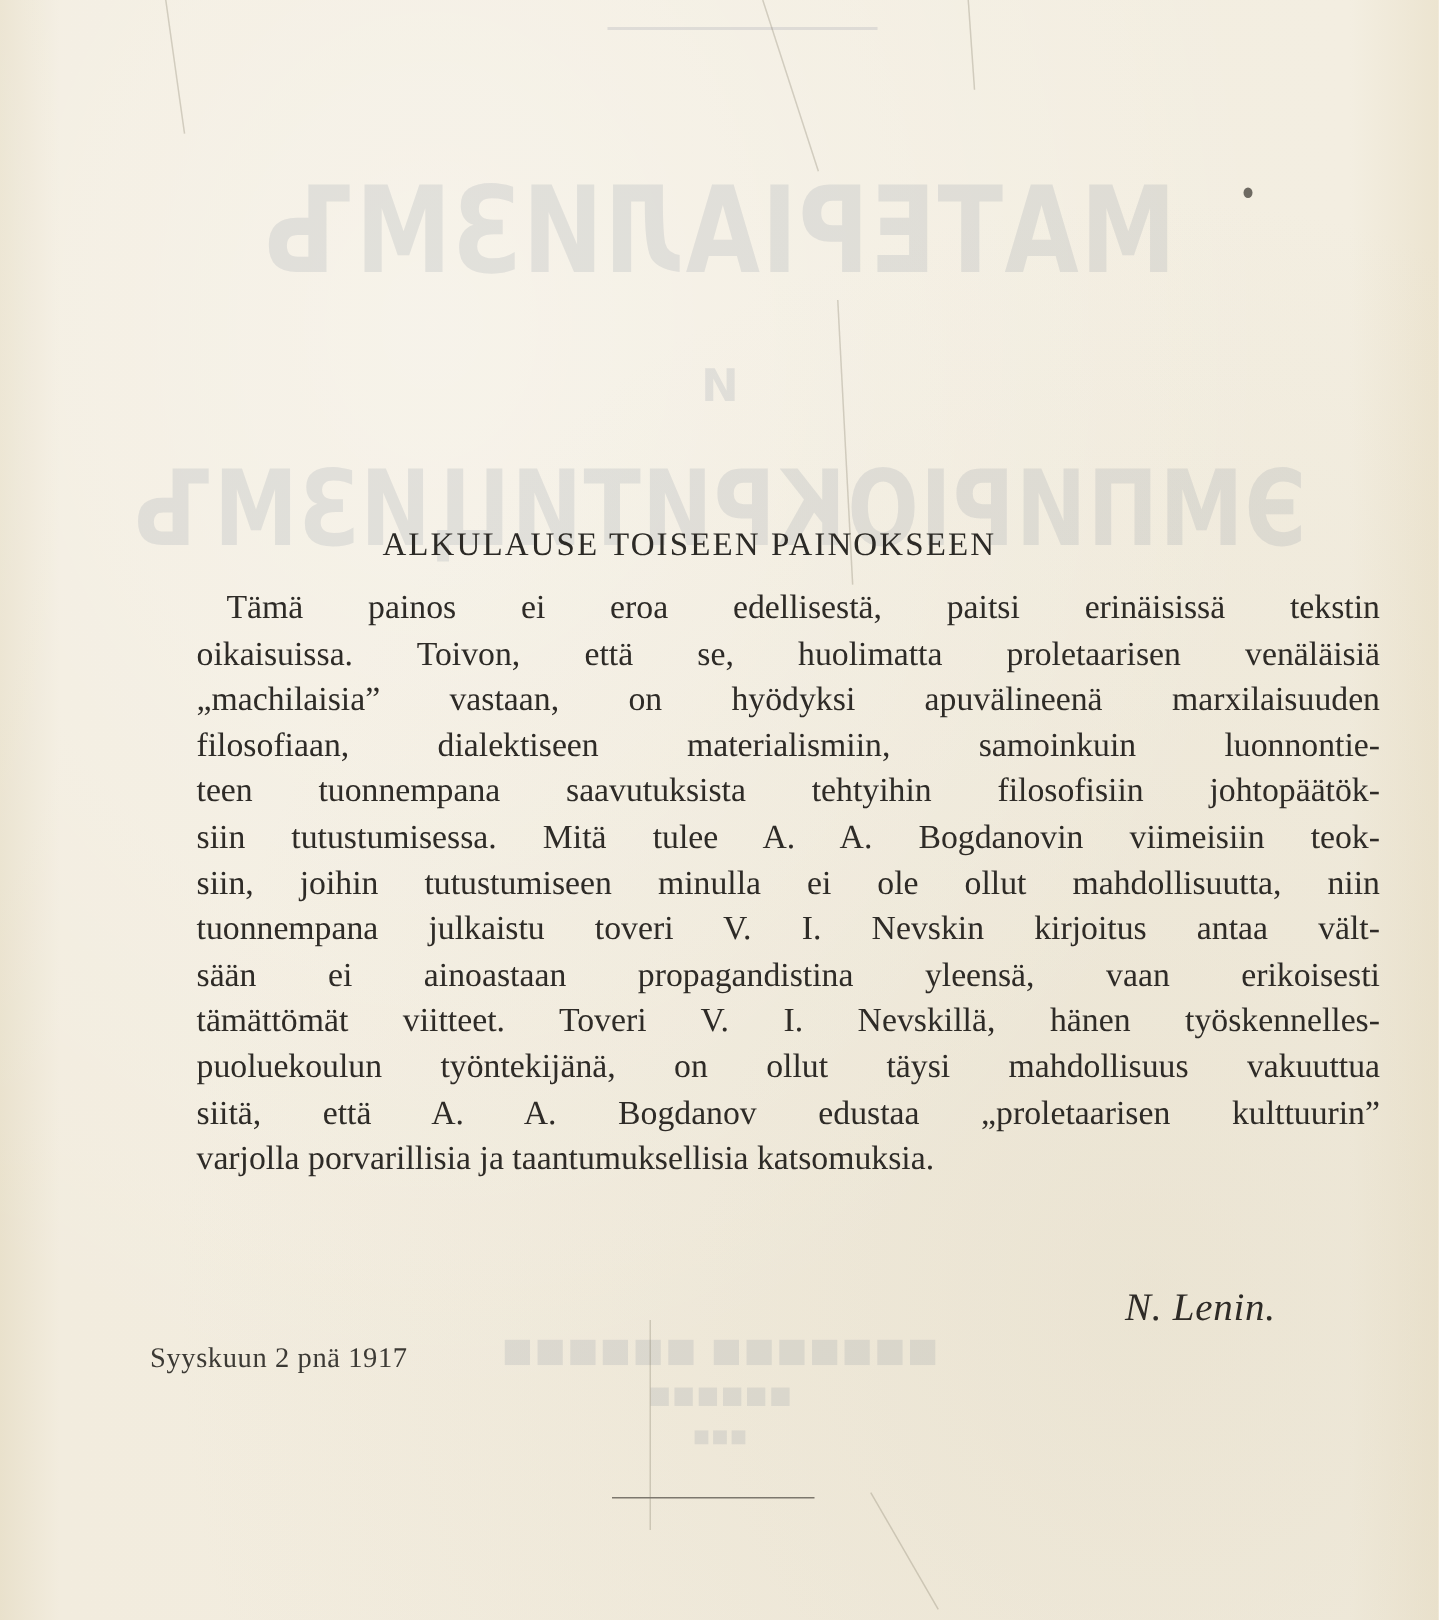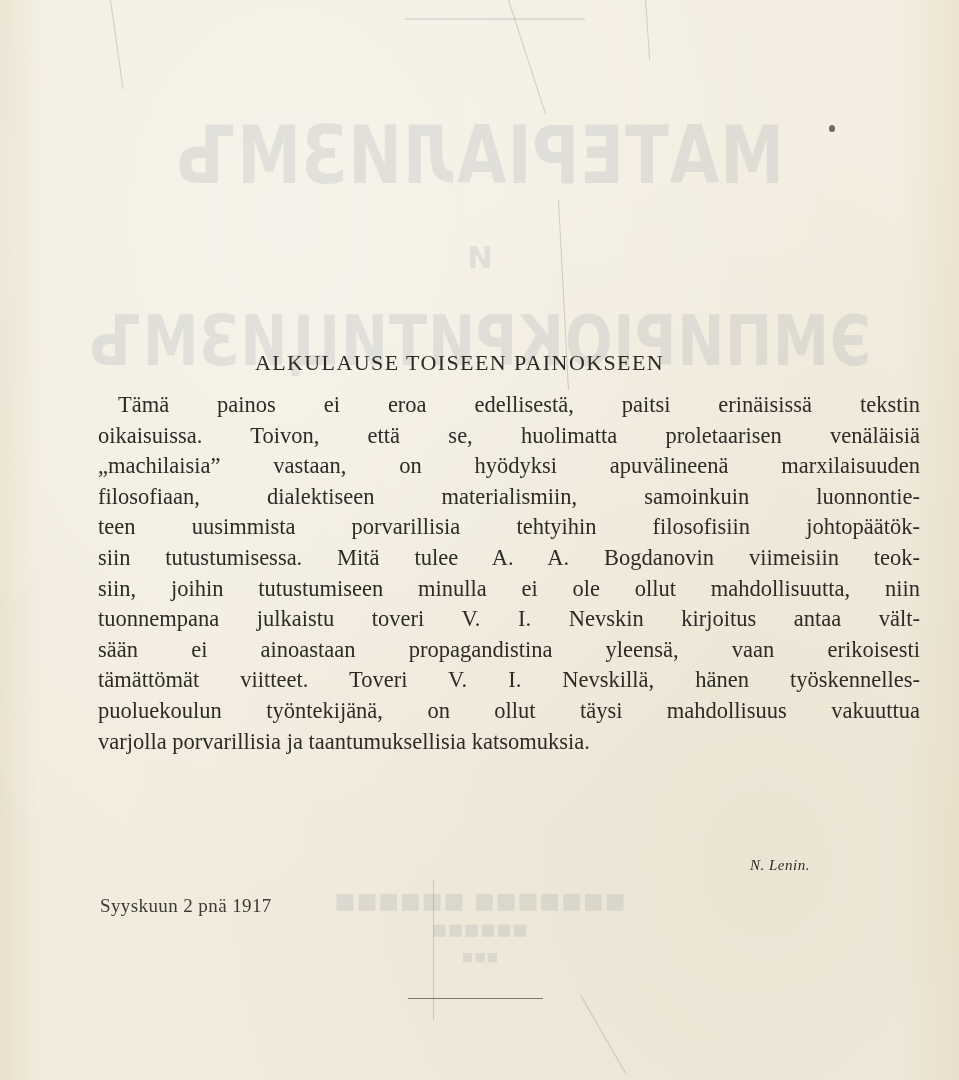--- a/index.html
+++ b/index.html
@@ -81,29 +81,30 @@
       color: #2e2b27;
       font-size: 22.5px;
       line-height: 30.6px;
     }
     .line {
       display: block;
       white-space: nowrap;
       text-align: justify;
       text-align-last: justify;
       height: 30.6px;
+      margin-left: 33px;
     }
     .line.first { padding-left: 20px; }
     .line.last { text-align-last: left; }
     .signature {
       position: absolute;
       left: 750px;
       top: 857px;
       font-style: italic;
-      font-size: 15px;
+      font-size: 26px;
       color: #2e2b27;
       letter-spacing: 0.5px;
     }
     .date {
       position: absolute;
       left: 100px;
       top: 895px;
       font-size: 19px;
       color: #3c3a35;
       letter-spacing: 0.4px;
@@ -131,27 +132,28 @@
 
   <div class="dot" style="left:829px;top:125px;"></div>
 
   <div class="heading">ALKULAUSE TOISEEN PAINOKSEEN</div>
 
   <div class="text">
     <span class="line first">Tämä painos ei eroa edellisestä, paitsi erinäisissä tekstin</span>
     <span class="line">oikaisuissa. Toivon, että se, huolimatta proletaarisen venäläisiä</span>
     <span class="line">„machilaisia” vastaan, on hyödyksi apuvälineenä marxilaisuuden</span>
     <span class="line">filosofiaan, dialektiseen materialismiin, samoinkuin luonnontie-</span>
-    <span class="line">teen uusimmista porvarillisia tehtyihin filosofisiin johtopäätök-</span>
+    <span class="line">teen tuonnempana saavutuksista tehtyihin filosofisiin johtopäätök-</span>
     <span class="line">siin tutustumisessa. Mitä tulee A. A. Bogdanovin viimeisiin teok-</span>
     <span class="line">siin, joihin tutustumiseen minulla ei ole ollut mahdollisuutta, niin</span>
     <span class="line">tuonnempana julkaistu toveri V. I. Nevskin kirjoitus antaa vält-</span>
     <span class="line">sään ei ainoastaan propagandistina yleensä, vaan erikoisesti</span>
     <span class="line">tämättömät viitteet. Toveri V. I. Nevskillä, hänen työskennelles-</span>
     <span class="line">puoluekoulun työntekijänä, on ollut täysi mahdollisuus vakuuttua</span>
+    <span class="line">siitä, että A. A. Bogdanov edustaa „proletaarisen kulttuurin”</span>
     <span class="line last">varjolla porvarillisia ja taantumuksellisia katsomuksia.</span>
   </div>
 
   <div class="signature">N. Lenin.</div>
   <div class="date">Syyskuun 2 pnä 1917</div>
 
   <div class="bottom-rule"></div>
 </div>
 
 </body></html>

